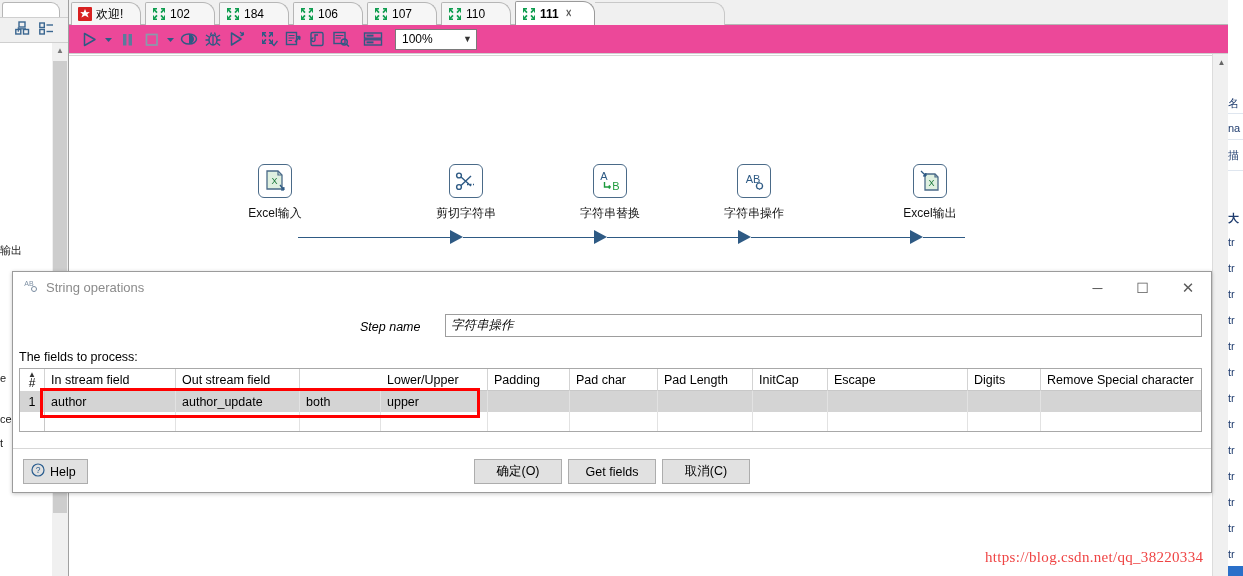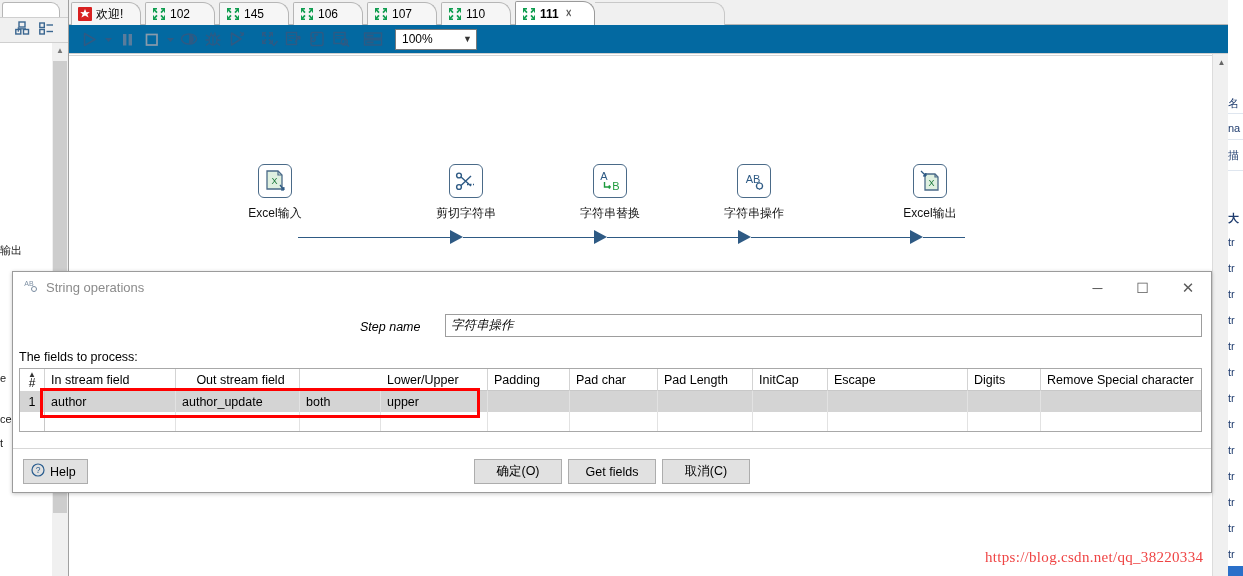--- a/index.html
+++ b/index.html
@@ -87,21 +87,21 @@
     position: absolute; top: 2px; height: 23px; width: 130px;
     border: 1px solid #c8c8c8; border-bottom: none; border-left: none;
     border-radius: 0 12px 0 0; background: #f0f0f0;
   }
 
   .k-icon { width: 14px; height: 14px; flex: 0 0 14px; }
 
   
   .toolbar {
     position: absolute; left: 0; top: 25px; width: 1162px; height: 29px;
-    background: #0369a1; border-bottom: 1px solid #cfcfcf;
+    background: #ec4899; border-bottom: 1px solid #cfcfcf;
     display: flex; align-items: center; padding-left: 8px; gap: 0px;
   }
   .tb {
     width: 24px; height: 24px; display: flex; align-items: center; justify-content: center;
     color: #2e5a84;
   }
   .tb.small { width: 14px; }
   .tb-gap { width: 8px; }
   .zoom-combo {
     width: 82px; height: 21px; margin-left: 10px;
@@ -327,21 +327,21 @@
         <span class="k-icon">
           <svg width="14" height="14" viewBox="0 0 14 14">
               <g fill="#0f9d4f">
                 <path d="M1 1 L5 1 L5 2.6 L3.2 2.6 L5.6 5 L4.4 6.2 L2 3.8 L2 5.6 L1 5.6 Z"></path>
                 <path d="M13 1 L9 1 L9 2.6 L10.8 2.6 L8.4 5 L9.6 6.2 L12 3.8 L12 5.6 L13 5.6 Z"></path>
                 <path d="M1 13 L5 13 L5 11.4 L3.2 11.4 L5.6 9 L4.4 7.8 L2 10.2 L2 8.4 L1 8.4 Z"></path>
                 <path d="M13 13 L9 13 L9 11.4 L10.8 11.4 L8.4 9 L9.6 7.8 L12 10.2 L12 8.4 L13 8.4 Z"></path>
               </g>
             </svg>
         </span>
-        <span class="tlabel">145</span>
+        <span class="tlabel">184</span>
       </div>
 
       <div class="tab" style="left:224px; width:70px;">
         <span class="k-icon">
           <svg width="14" height="14" viewBox="0 0 14 14">
               <g fill="#0f9d4f">
                 <path d="M1 1 L5 1 L5 2.6 L3.2 2.6 L5.6 5 L4.4 6.2 L2 3.8 L2 5.6 L1 5.6 Z"></path>
                 <path d="M13 1 L9 1 L9 2.6 L10.8 2.6 L8.4 5 L9.6 6.2 L12 3.8 L12 5.6 L13 5.6 Z"></path>
                 <path d="M1 13 L5 13 L5 11.4 L3.2 11.4 L5.6 9 L4.4 7.8 L2 10.2 L2 8.4 L1 8.4 Z"></path>
                 <path d="M13 13 L9 13 L9 11.4 L10.8 11.4 L8.4 9 L9.6 7.8 L12 10.2 L12 8.4 L13 8.4 Z"></path>
@@ -630,21 +630,21 @@
     <div class="grid">
 
       <div class="grid-head">
         <div class="gh rownum" style="flex-basis:25px;">
           <span class="caret">▲</span>
           <span>#</span>
         </div>
         <div class="gh" style="flex-basis:131px;">
             <span>In stream field</span>
           </div>
-        <div class="gh" style="flex-basis:124px;justify-content:center;">
+        <div class="gh" style="flex-basis:124px;">
             <span>Out stream field</span>
           </div>
         <div class="gh" style="flex-basis:81px;margin-top:25px;">
             <span>Trim type</span>
           </div>
         <div class="gh" style="flex-basis:107px;">
             <span>Lower/Upper</span>
           </div>
         <div class="gh" style="flex-basis:82px;">
             <span>Padding</span>

